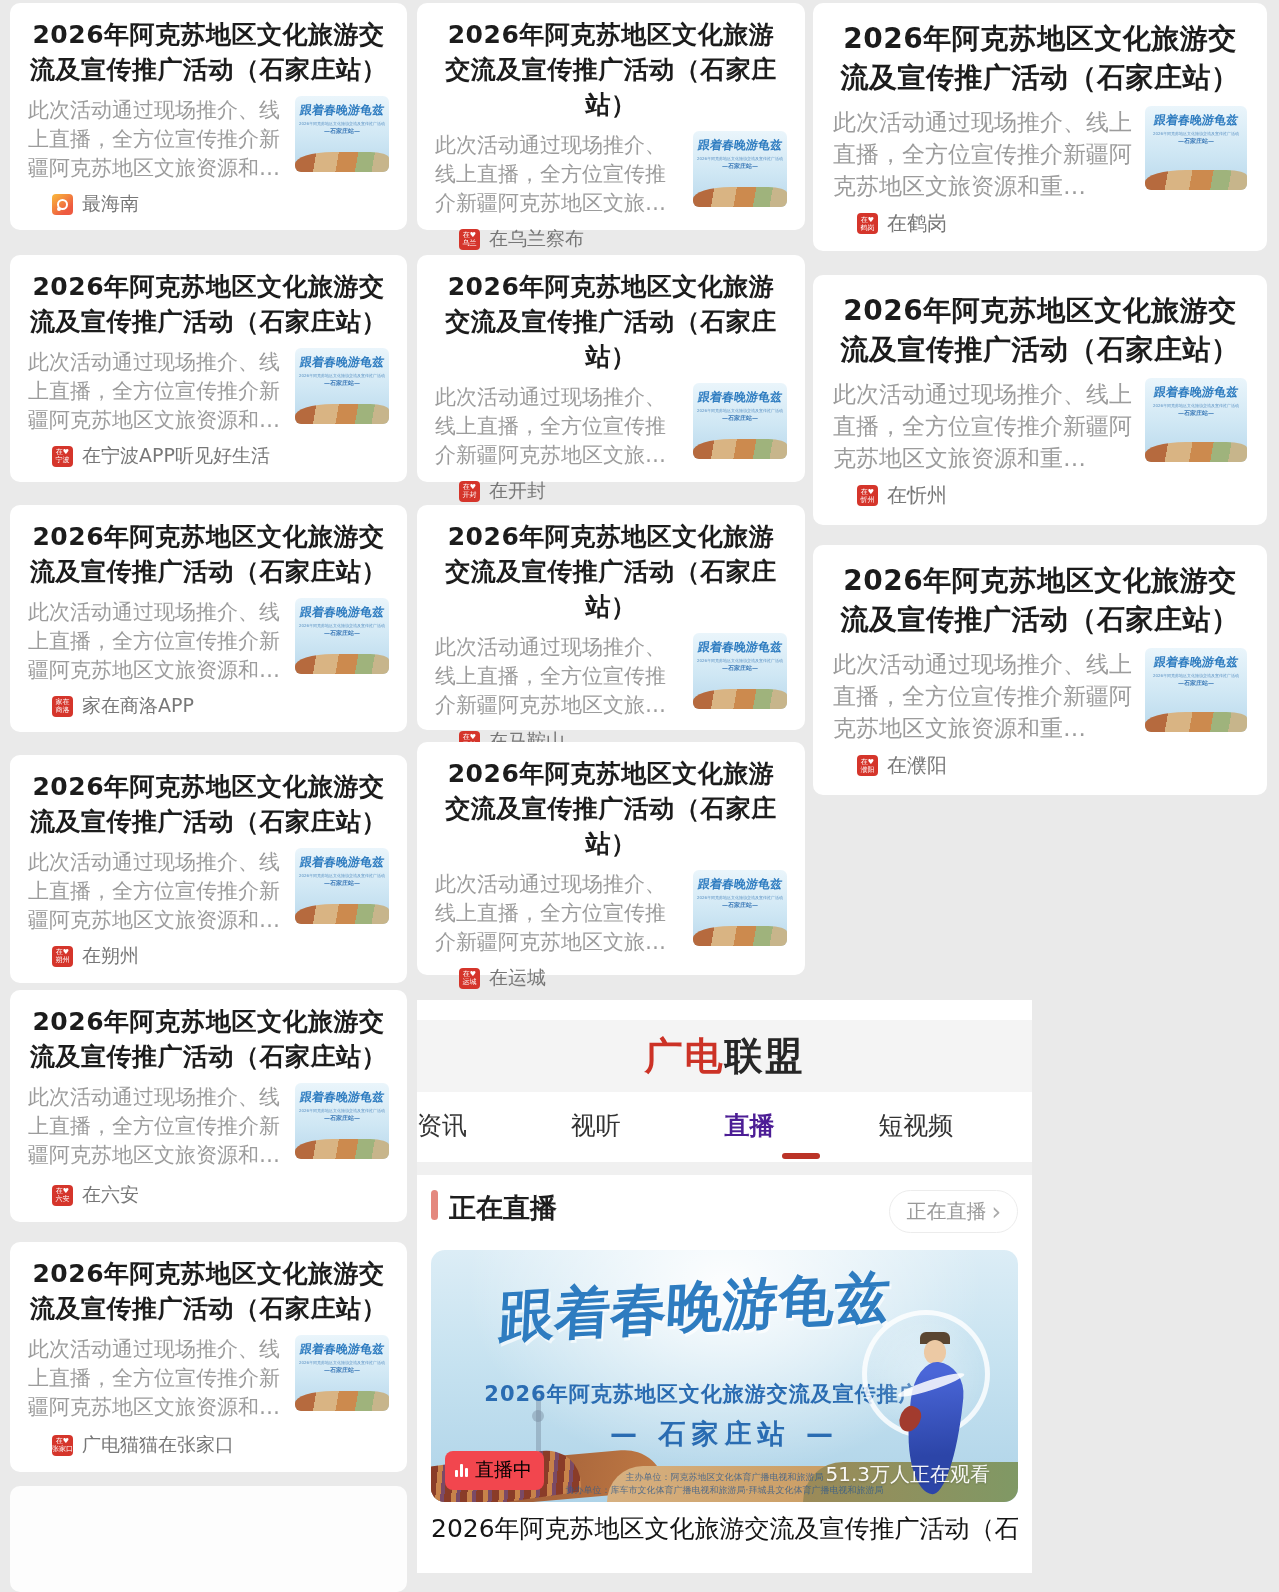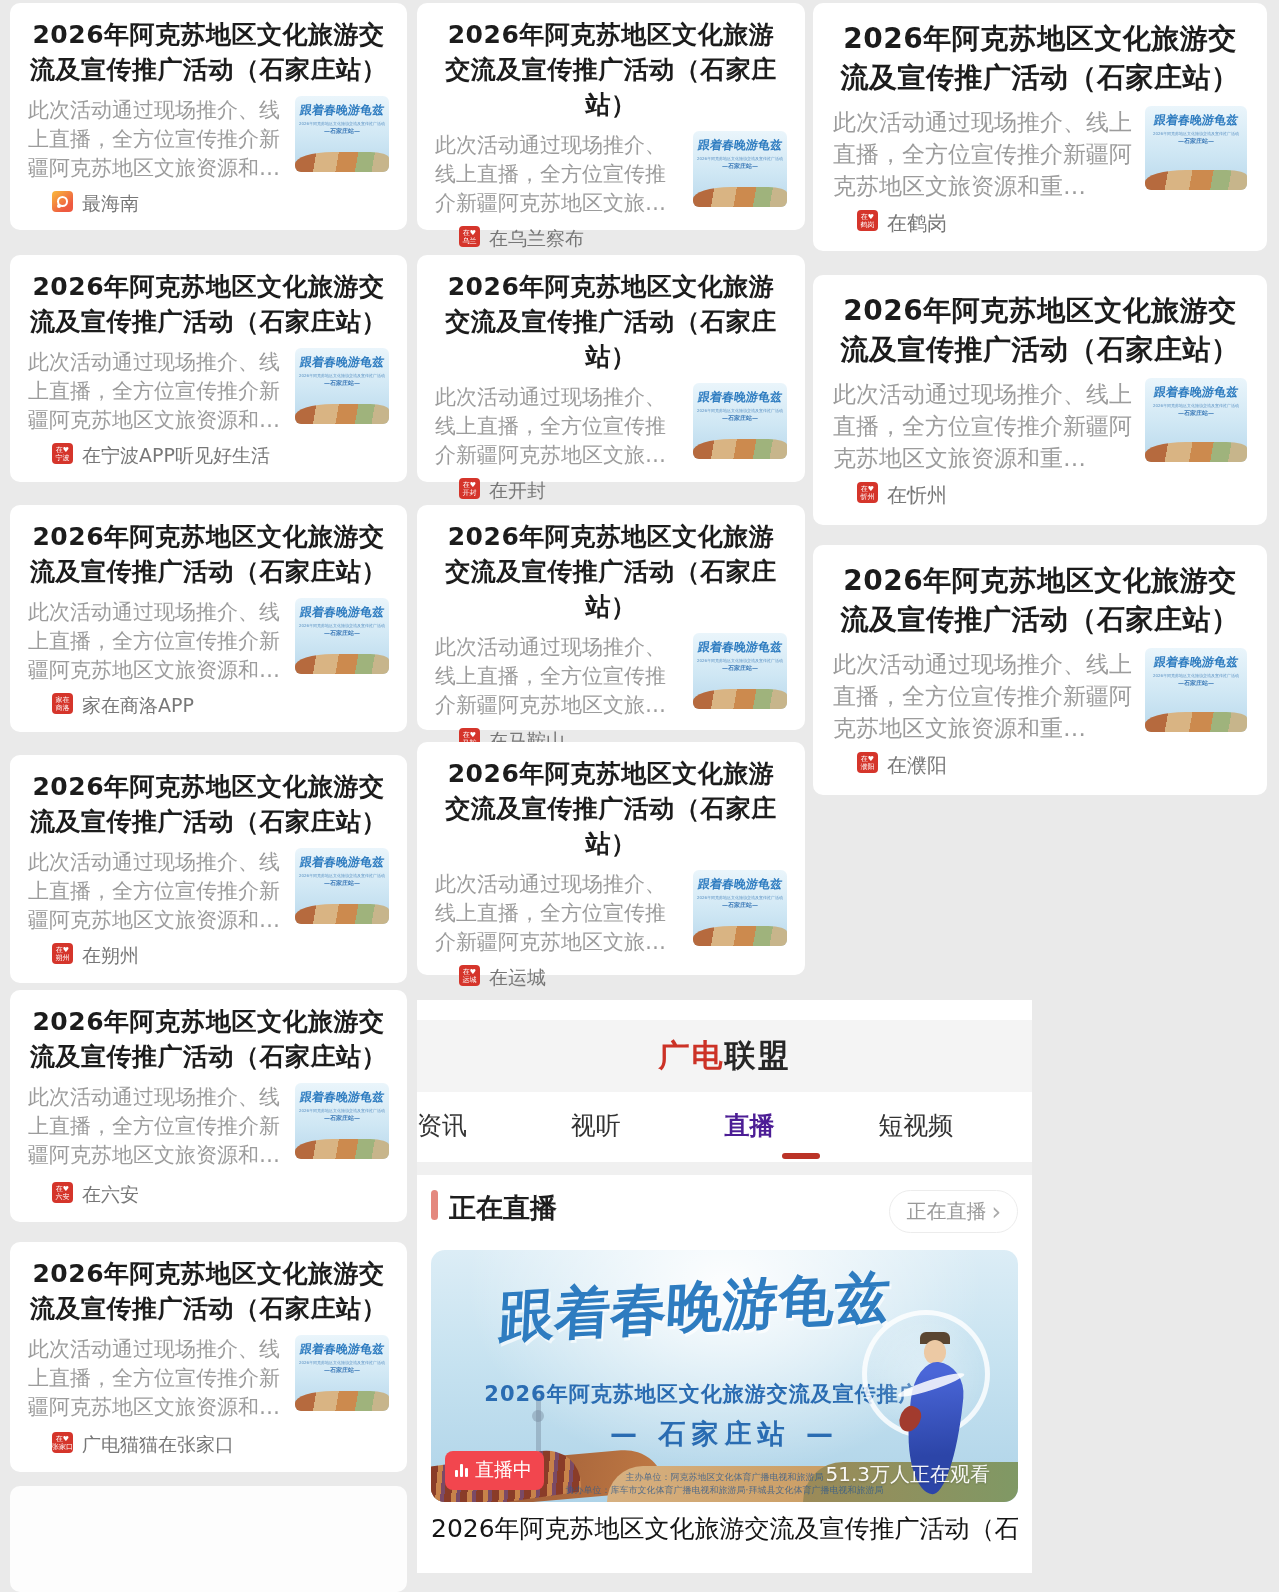--- a/index.html
+++ b/index.html
@@ -14,41 +14,41 @@
              display:-webkit-box;-webkit-line-clamp:3;-webkit-box-orient:vertical;overflow:hidden;}
   .thumb{width:94px;height:76px;border-radius:6px;flex:none;position:relative;overflow:hidden;
          background:linear-gradient(180deg,#eaf5fb 0%,#cfe7f4 55%,#b9d8ec 100%);
          display:flex;flex-direction:column;align-items:center;padding-top:6px;box-sizing:border-box;}
   .t1{font-size:12px;font-weight:800;color:#2e7cc0;transform:skewX(-8deg);white-space:nowrap;}
   .t2{font-size:4px;color:#5b92c4;white-space:nowrap;margin-top:2px;}
   .t3{font-size:6px;color:#3c7ab8;font-weight:700;margin-top:1px;}
   .t-hill{position:absolute;bottom:0;left:0;right:0;height:20px;
           background:linear-gradient(100deg,#b66a3e 0 22%,#d9b483 22% 45%,#cc8a4e 45% 65%,#9fb37c 65% 82%,#c7b58b 82% 100%);
           border-radius:40% 20% 0 0/60% 30% 0 0;}
-  .card-src{display:flex;align-items:flex-start;gap:9px;margin-top:8px;padding-left:24px;}
+  .card-src{display:flex;align-items:center;gap:9px;margin-top:8px;padding-left:24px;}
   .src-icon{width:21px;height:21px;border-radius:4px;background:#d5352b;flex:none;
             display:flex;flex-direction:column;align-items:center;justify-content:center;overflow:hidden;}
   .src-icon .il{font-size:7px;line-height:8px;color:#fff;white-space:nowrap;}
   .src-icon.sun{background:linear-gradient(140deg,#f8ae3c 10%,#ee5a40 75%);position:relative;}
   .src-icon.sun::before{content:"";width:11px;height:11px;border:2px solid #fff;border-radius:50%;box-sizing:border-box;}
   .src-icon.sun::after{content:"";position:absolute;bottom:4px;left:5px;width:4px;height:4px;border-radius:50%;background:#fff;}
   .src-label{font-size:19px;color:#777;}
   .card.wide{padding:16px 20px;}
   .card.wide .card-title{font-size:28px;line-height:39px;}
   .card.wide .card-desc{font-size:23px;line-height:32px;}
   .card.wide .thumb{width:102px;height:84px;}
   .card.wide .src-label{font-size:20px;}
 
   
   .bottom-card{position:absolute;left:10px;top:1486px;width:397px;height:106px;background:#fdfdfd;border-radius:10px;}
 
   
   .panel{position:absolute;left:417px;top:1000px;width:615px;height:573px;background:#fff;}
   .logo-band{position:absolute;top:20px;left:0;right:0;height:72px;background:#f4f4f4;
-             display:flex;align-items:center;justify-content:center;font-size:31px;font-weight:800;letter-spacing:2px;}
+             display:flex;align-items:center;justify-content:center;font-size:38px;font-weight:800;letter-spacing:2px;}
   .logo-red{color:#cc3226;}
   .logo-dark{color:#262626;}
   .tabs{position:absolute;top:92px;left:0;right:0;height:66px;display:flex;align-items:center;}
   .tab{flex:1;text-align:left;font-size:25px;color:#333;position:relative;cursor:pointer;}
   .tab.active{color:#4c1d95;font-weight:700;}
   .tab.active::after{content:"";position:absolute;left:50%;transform:translateX(-50%);bottom:-17px;
                      width:38px;height:6px;border-radius:3px;background:#bb3327;}
   .panel-divider{position:absolute;top:162px;left:0;right:0;height:13px;background:#f0f0f0;}
   .live-row{position:absolute;top:190px;left:14px;right:14px;height:48px;display:flex;align-items:flex-start;}
   .live-bar{width:7px;height:30px;border-radius:4px;background:#e4887e;margin-right:11px;}
@@ -83,21 +83,21 @@
   .b-dancer{position:absolute;right:52px;top:90px;width:64px;height:160px;}
   .d-crown{position:absolute;top:-8px;left:18px;width:30px;height:12px;border-radius:6px 6px 0 0;background:#5a4632;}
   .d-head{position:absolute;top:0;left:22px;width:22px;height:24px;border-radius:50% 50% 45% 45%;background:#ecc9a4;}
   .d-body{position:absolute;top:22px;left:6px;width:52px;height:132px;transform:rotate(6deg);
           background:linear-gradient(170deg,#4a66d8 10%,#2c45a8 70%);
           border-radius:45% 55% 40% 60%/30% 25% 70% 60%;}
   .d-sash{position:absolute;top:40px;left:-6px;width:70px;height:10px;background:rgba(255,255,255,.85);
           border-radius:50%;transform:rotate(-18deg);}
   .d-pipa{position:absolute;top:66px;left:-2px;width:20px;height:26px;background:#a23b2e;
           border-radius:50% 50% 60% 60%;transform:rotate(25deg);}
-  .b-badge{position:absolute;left:14px;bottom:12px;background:#f2464e;border-radius:8px;color:#ffffff;font-size:19px;
+  .b-badge{position:absolute;left:14px;bottom:12px;background:#f2464e;border-radius:8px;color:#000000;font-size:19px;
            padding:6px 12px 7px 10px;display:flex;align-items:center;gap:7px;}
   .bars{display:flex;align-items:flex-end;gap:2px;height:13px;}
   .bars i{display:inline-block;width:3px;background:#fff;border-radius:1px;}
   .bars i:nth-child(1){height:7px;}
   .bars i:nth-child(2){height:13px;}
   .bars i:nth-child(3){height:9px;}
   .b-viewers{position:absolute;right:28px;bottom:14px;font-size:20px;color:rgba(255,255,255,.95);
              text-shadow:0 1px 2px rgba(0,0,0,.2);}
   .caption{position:absolute;top:512px;left:14px;width:587px;font-size:25px;color:#151515;
            white-space:nowrap;overflow:hidden;}

